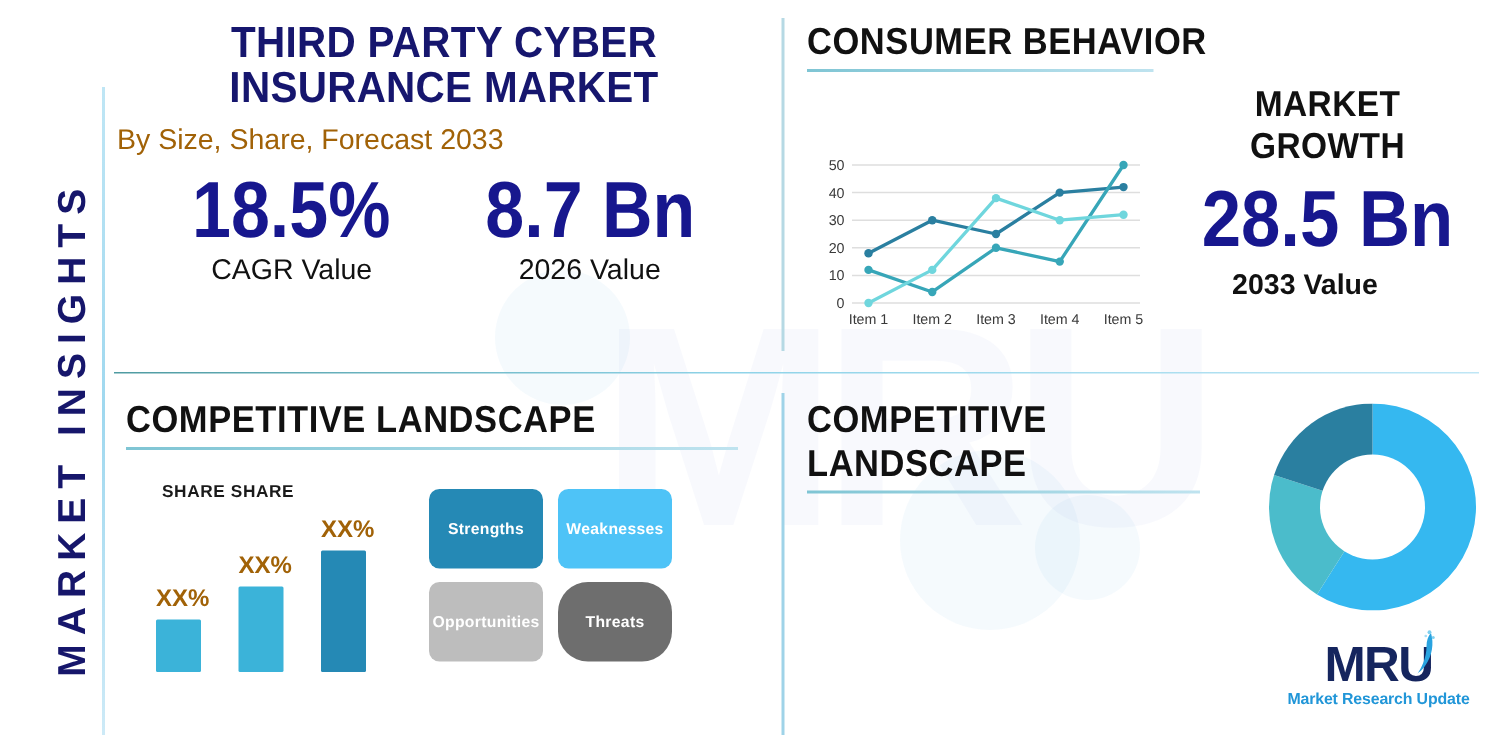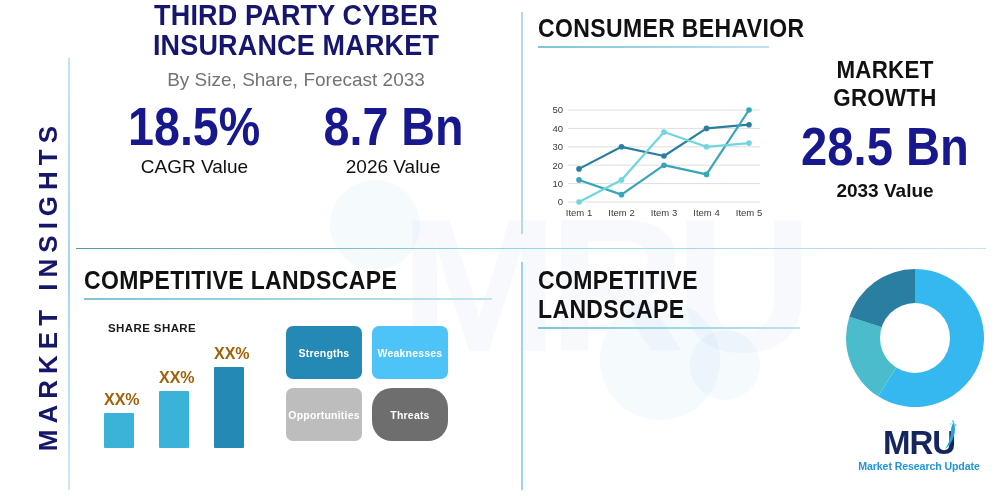--- a/index.html
+++ b/index.html
@@ -50,30 +50,30 @@
   .rail{
     position:absolute; left:-162px; top:270px;
     width:420px; text-align:center;
     transform:rotate(-90deg);
     font-family:"Liberation Sans", sans-serif;
     font-weight:bold; font-size:26px; letter-spacing:6px;
     color:#16166b; z-index:3; white-space:nowrap;
   }
 
   
-  .panel-tl{ position:absolute; left:78px; top:0; width:436px; z-index:3; }
+  .panel-tl{ position:absolute; left:78px; top:14px; width:436px; z-index:3; }
   .main-title{
     font-family:"Liberation Sans Narrow","Liberation Sans", sans-serif;
     font-weight:bold; font-size:29px; line-height:30px;
     color:#16166e; text-align:center; letter-spacing:0.2px;
     transform:scaleX(0.93); transform-origin:center top;
   }
   .subtitle{
-    margin-top:9px; text-align:center;
-    font-size:19px; color:#737373; font-weight:400;
+    margin-top:9px; text-align:left;
+    font-size:19px; color:#a16207; font-weight:400;
   }
   .stats-row{
     margin-top:8px; display:flex; justify-content:center; gap:44px;align-items:center;
   }
   .stat{ text-align:center; }
   .stat-num{
     font-family:"Liberation Sans Narrow","Liberation Sans", sans-serif;
     font-weight:bold; font-size:53px; line-height:56px;
     color:#17178e; transform:scaleX(0.88); transform-origin:center;
   }
@@ -99,21 +99,21 @@
     font-weight:bold; font-size:24px; color:#111; letter-spacing:0.3px;
     transform:scaleX(0.93);
   }
   .mg-num{
     position:absolute; left:242px; top:104px; width:210px; text-align:center;
     font-family:"Liberation Sans Narrow","Liberation Sans", sans-serif;
     font-weight:bold; font-size:53px; line-height:58px; color:#17178e;
     transform:scaleX(0.89);
   }
   .mg-sub{
-    position:absolute; left:242px; top:166px; width:210px; text-align:center;
+    position:absolute; left:227px; top:166px; width:210px; text-align:center;
     font-size:19px; font-weight:bold; color:#111;
   }
 
   
   .linechart{
     position:absolute; left:0px; top:88px; width:232px; height:130px;
   }
 
   
   .panel-bl{ position:absolute; left:84px; top:266px; width:430px; z-index:3; }

